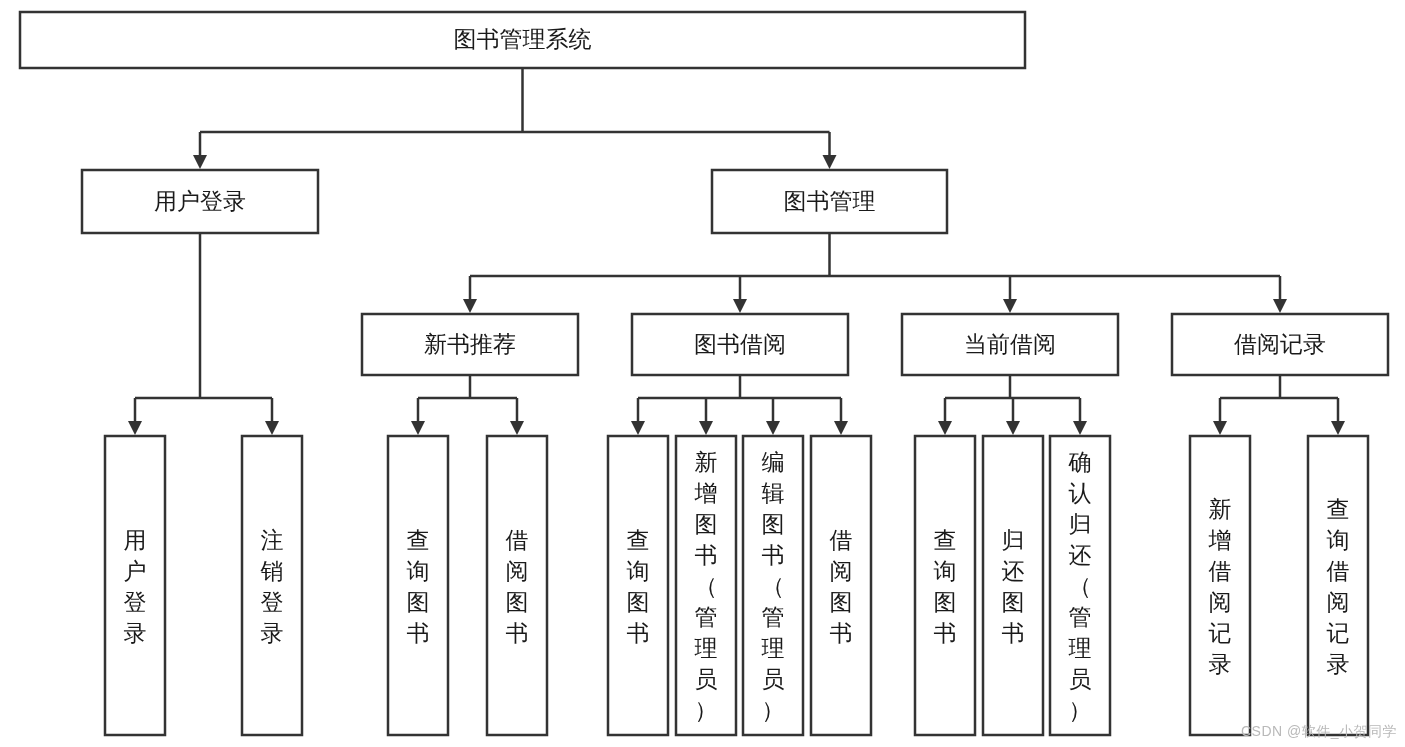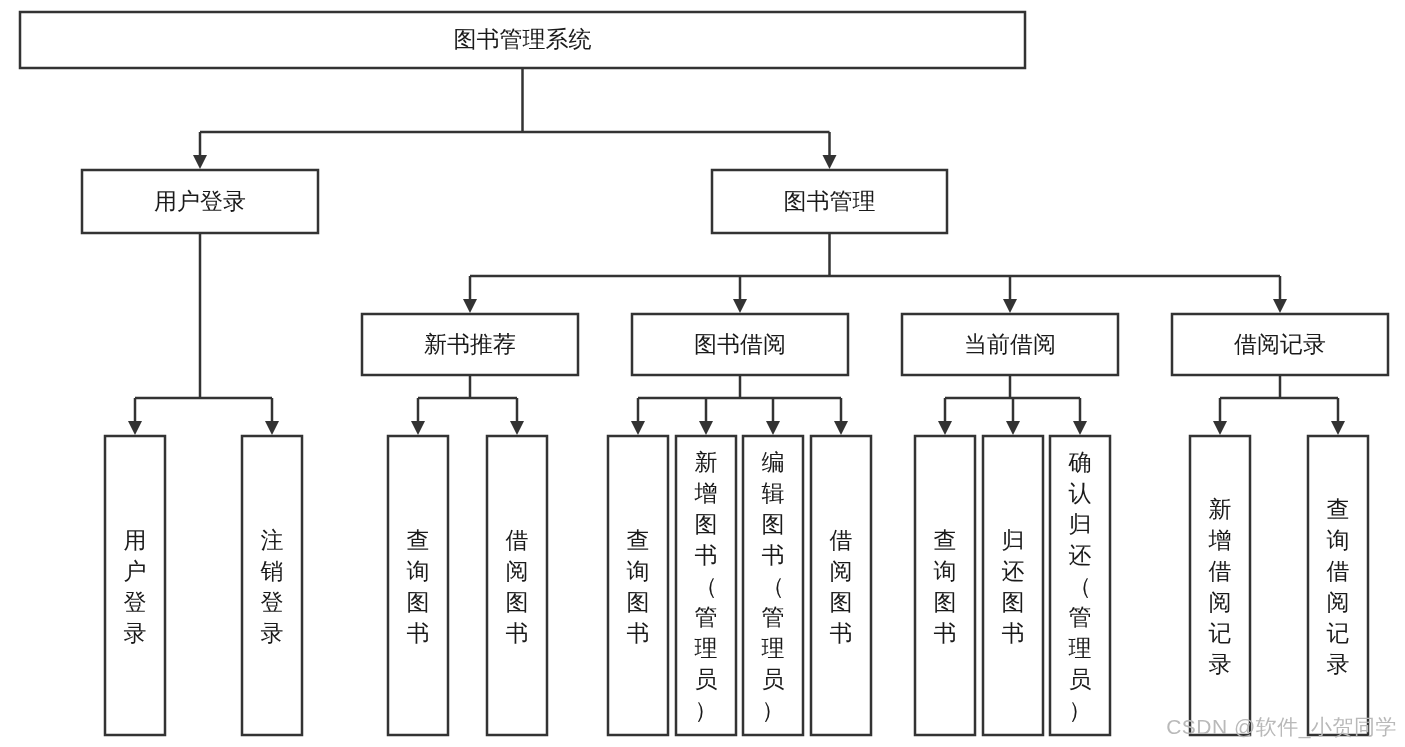--- a/index.html
+++ b/index.html
@@ -46,21 +46,21 @@
   }
   .arrow-head {
     fill: #333333;
     stroke: none;
   }
   .watermark {
     position: absolute;
     right: 8px;
     bottom: 6px;
     font-family: "Liberation Sans", "DejaVu Sans", sans-serif;
-    font-size: 21px;
+    font-size: 14px;
     color: #b9b9b9;
     white-space: nowrap;
     letter-spacing: 0.5px;
   }
 </style>
 </head>
 <body>
 
 <svg id="diagram-root" viewBox="0 0 1405 747">
   <g id="edge-layer">

